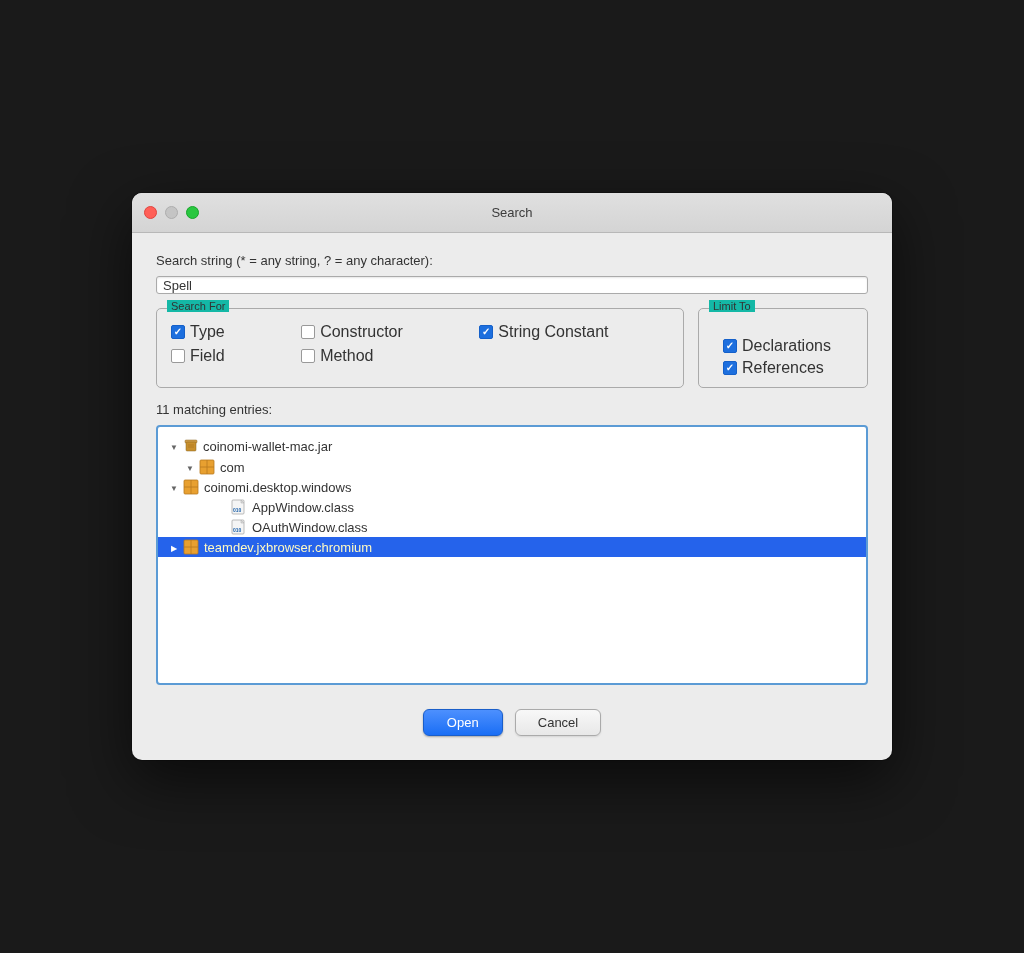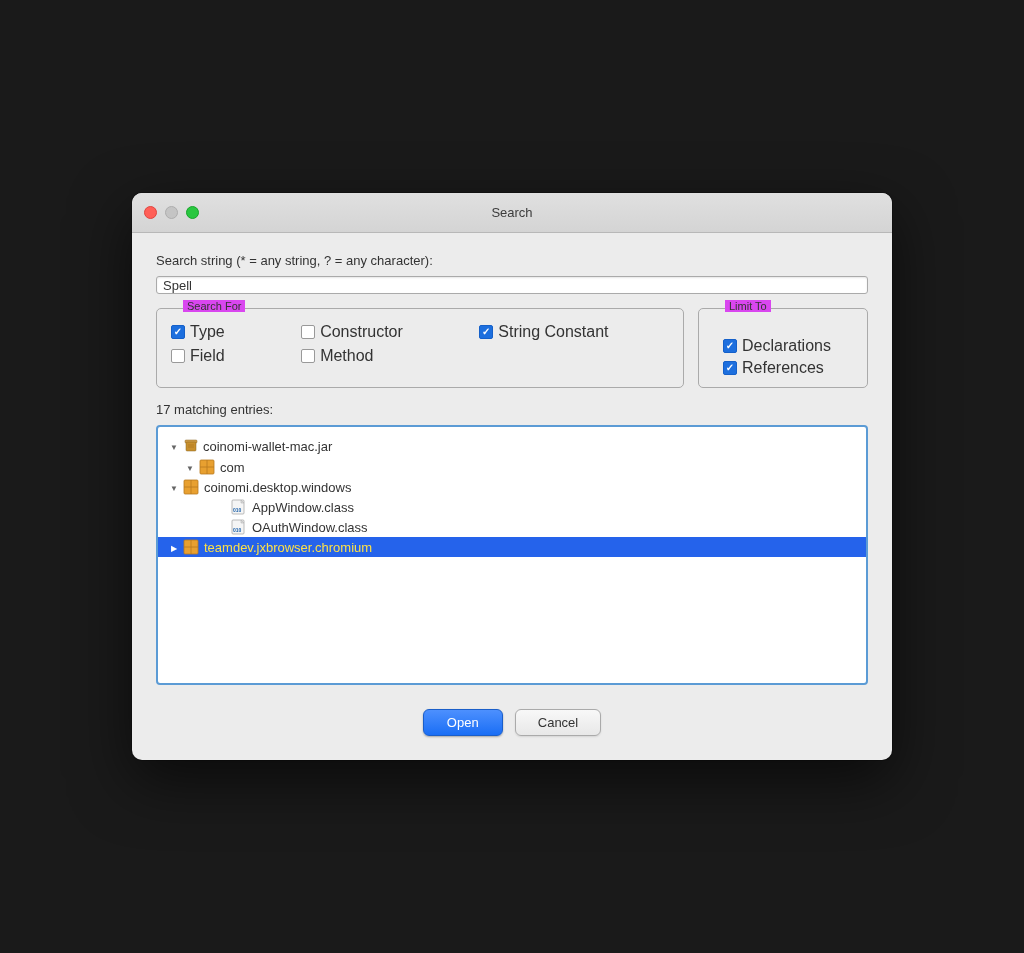--- a/index.html
+++ b/index.html
@@ -104,26 +104,25 @@
       border: 1px solid #aaa;
       border-radius: 5px;
       padding: 10px 14px 10px;
       position: relative;
     }
 
     .group-box-label {
       position: absolute;
       top: -9px;
       left: 10px;
-      background: #d946ef;
+      background: #14b8a6;
       padding: 0 4px;
       font-size: 11px;
       color: #333;
       font-weight: 500;
-      margin-left: 16px;
     }
 
     .search-for-group {
       flex: 1;
     }
 
     .limit-to-group {
       width: 170px;
       padding-left: 24px;
     }
@@ -188,21 +187,21 @@
       align-items: center;
       padding: 2px 8px;
       font-size: 13px;
       color: #333;
       cursor: pointer;
       white-space: nowrap;
     }
 
     .tree-item.selected {
       background: #2563eb;
-      color: #fde047;
+      color: #fef9c3;
     }
 
     .tree-arrow {
       width: 16px;
       height: 16px;
       display: flex;
       align-items: center;
       justify-content: center;
       flex-shrink: 0;
       font-size: 10px;
@@ -352,21 +351,21 @@
           </div>
           <div class="checkbox-row">
             <div class="checkbox checked"></div>
             <span>References</span>
           </div>
         </div>
       </div>
     </div>
 
     
-    <div class="matching-entries">17 matching entries:</div>
+    <div class="matching-entries">11 matching entries:</div>
 
     
     <div class="tree-container">
 
       <div class="tree-item indent-1">
         <span class="tree-arrow">
           <span class="tree-arrow-expanded"></span>
         </span>
         <span class="jar-icon-wrapper">
           <svg class="svg-icon" viewBox="0 0 16 16">

